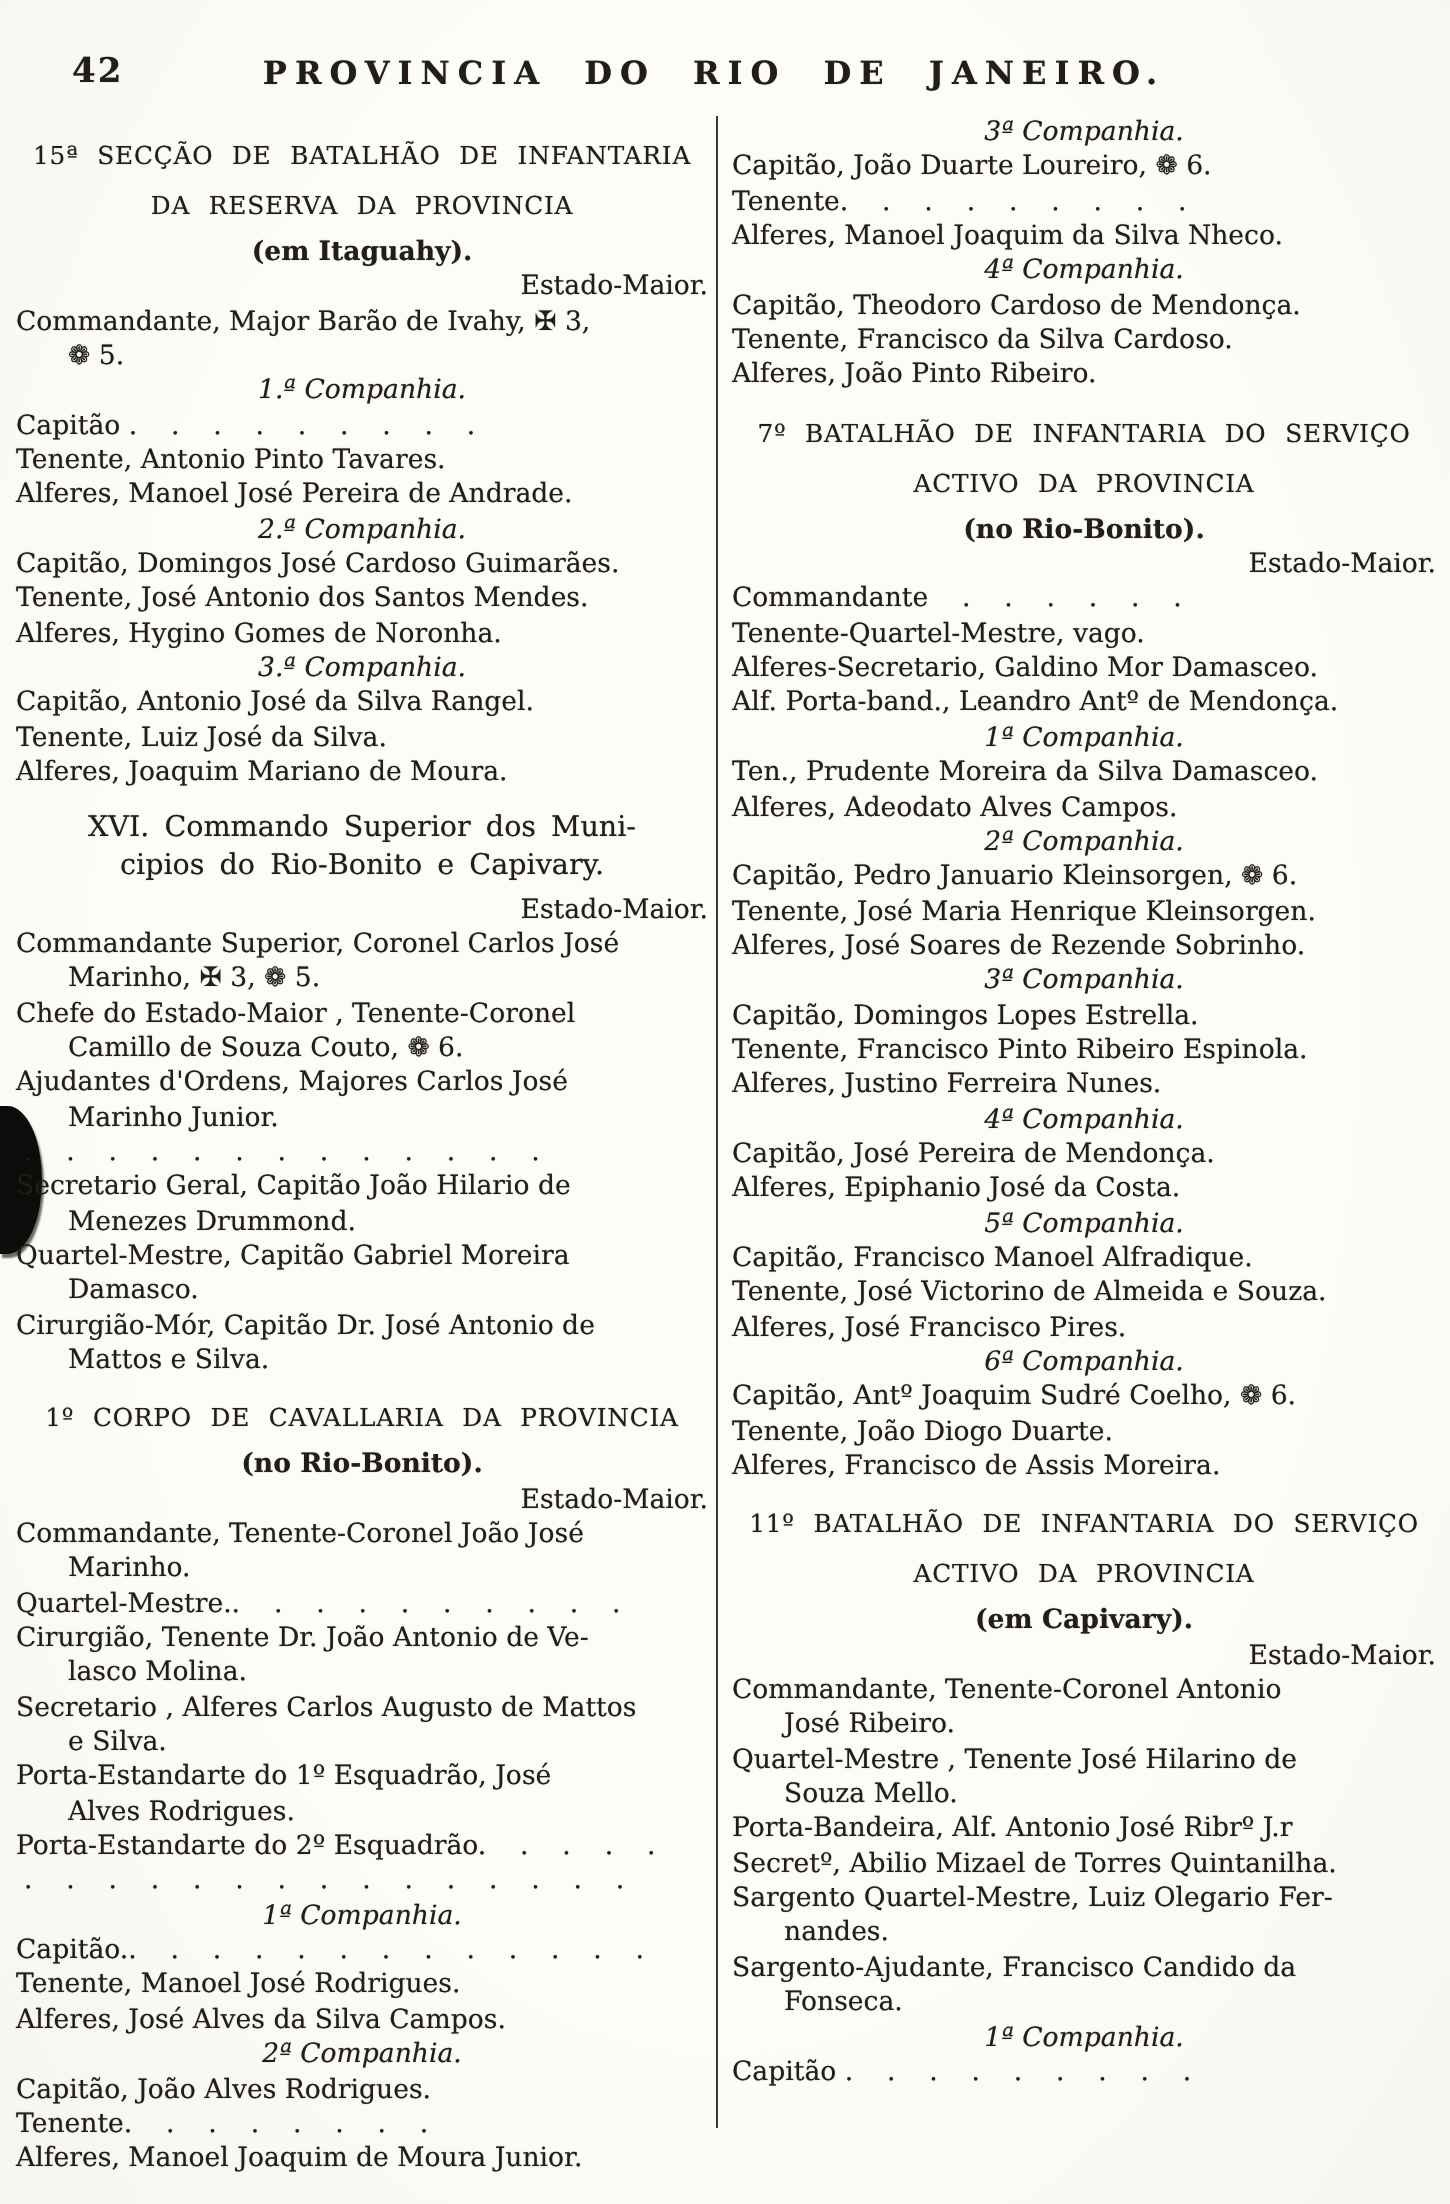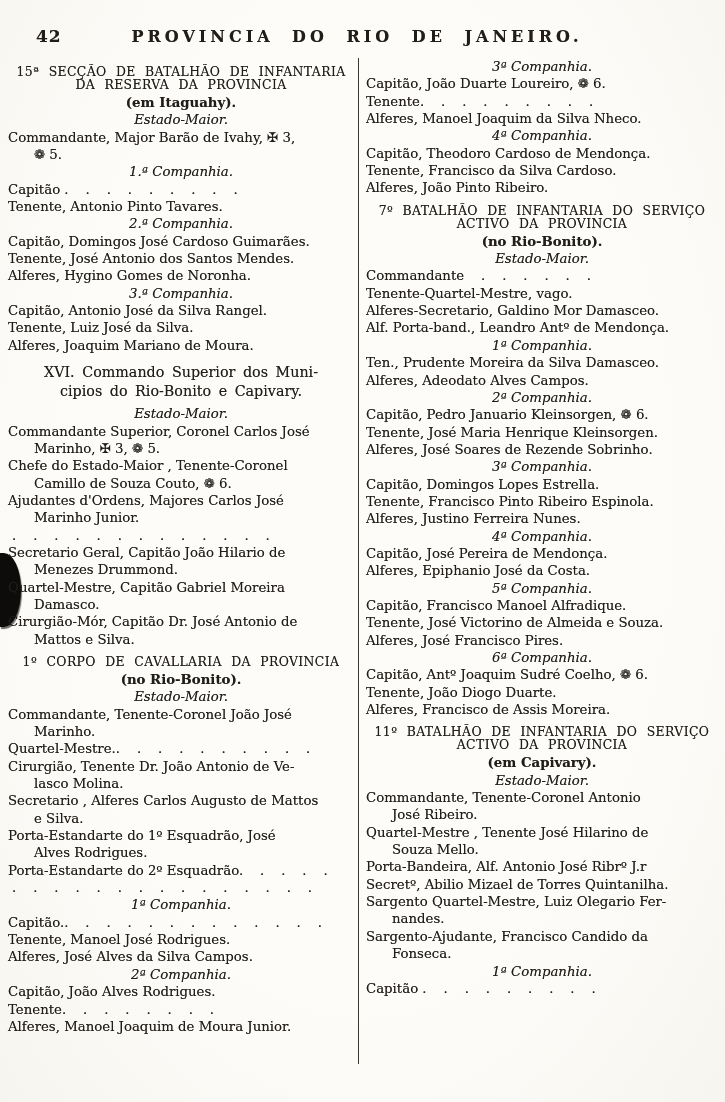--- a/index.html
+++ b/index.html
@@ -43,32 +43,32 @@
     background: #0d0c0a;
     border-radius: 0 85% 85% 0 / 0 52% 52% 0;
     box-shadow: 1px 2px 1px rgba(13,12,10,0.6);
   }
   .line { white-space: pre-wrap; }
   .line.entry {
     padding-left: 26px; text-indent: -26px;
   }
   .line.section {
     text-align: center;
-    font-size: 12.4px; line-height: 13px;
+    font-size: 12.4px; line-height: 25px;
     letter-spacing: 0.4px; word-spacing: 5px;
     margin: 7px 0 3px;
   }
   .line.bold {
     text-align: center;
     font-weight: normal; font-size: 14.3px; line-height: 19px;
     word-spacing: 3px;
     margin: 9px 0 4px;
   }
   .line.place   { text-align: center; font-weight: bold; }
-  .line.subhead { text-align: center; font-style: italic; }
+  .line.subhead { text-align: right; }
   .line.company { text-align: center; font-style: italic; }
   .line.dots    { padding-left: 4px; overflow: hidden; }
 </style>
 </head>
 <body>
 
 <div class="page">
   <div class="page-number">42</div>
   <div class="page-title">PROVINCIA DO RIO DE JANEIRO.</div>
   <div class="divider"></div>
@@ -76,20 +76,21 @@
   <div class="column col-left">
       <div class="line section">15ª SECÇÃO DE BATALHÃO DE INFANTARIA
 DA RESERVA DA PROVINCIA</div>
       <div class="line place">(em Itaguahy).</div>
       <div class="line subhead">Estado-Maior.</div>
       <div class="line entry">Commandante, Major Barão de Ivahy, ✠ 3,
 ❁ 5.</div>
       <div class="line company">1.ª Companhia.</div>
       <div class="line entry">Capitão .    .    .    .    .    .    .    .    .</div>
       <div class="line entry">Tenente, Antonio Pinto Tavares.</div>
+      <div class="line entry">Alferes, Manoel José Pereira de Andrade.</div>
       <div class="line company">2.ª Companhia.</div>
       <div class="line entry">Capitão, Domingos José Cardoso Guimarães.</div>
       <div class="line entry">Tenente, José Antonio dos Santos Mendes.</div>
       <div class="line entry">Alferes, Hygino Gomes de Noronha.</div>
       <div class="line company">3.ª Companhia.</div>
       <div class="line entry">Capitão, Antonio José da Silva Rangel.</div>
       <div class="line entry">Tenente, Luiz José da Silva.</div>
       <div class="line entry">Alferes, Joaquim Mariano de Moura.</div>
       <div class="line bold">XVI. Commando Superior dos Muni-
 cipios do Rio-Bonito e Capivary.</div>

